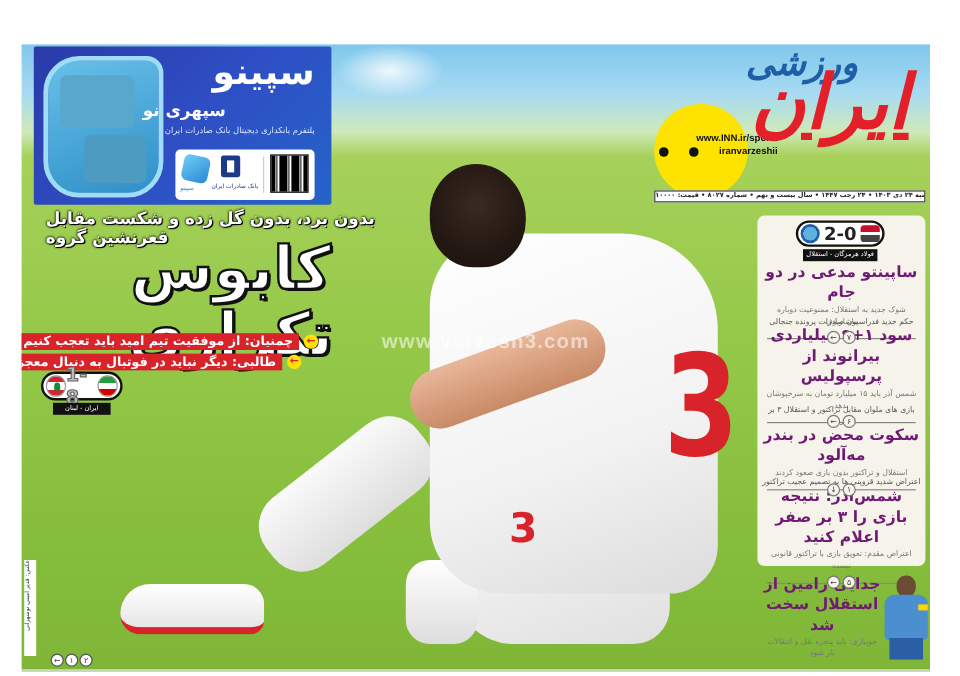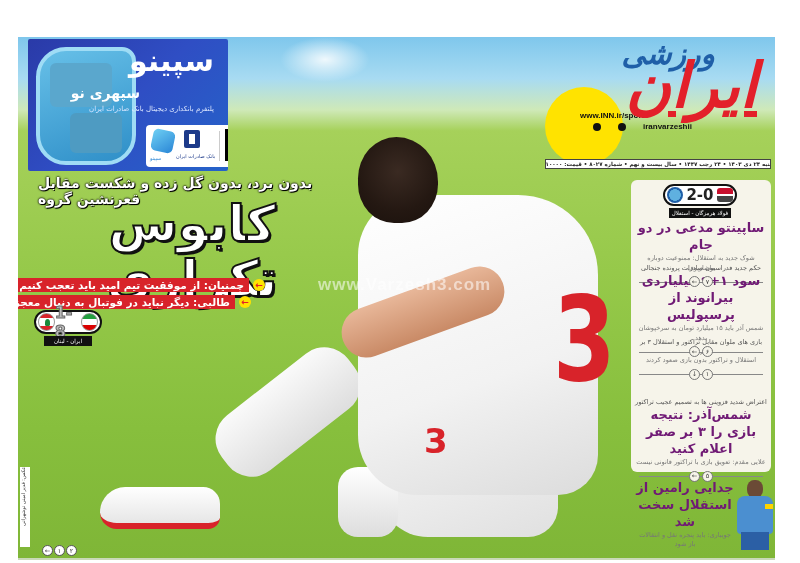--- a/index.html
+++ b/index.html
@@ -9,21 +9,21 @@
   .page {
     position: absolute; left: 18px; top: 37px; width: 757px; height: 523px;
     background: linear-gradient(180deg, #7fc7ec 0%, #a8dbf2 8%, #cfe9b8 14%, #a6d15a 18%, #96c94a 45%, #87bf3d 75%, #7fb637 100%);
     overflow: hidden;
     border-bottom: 2px solid #c9d9b8;
   }
   .cloud { position: absolute; left: 262px; top: 0; width: 90px; height: 45px; background: radial-gradient(ellipse at center, rgba(255,255,255,0.85) 0%, rgba(255,255,255,0) 70%); }
 
   
   .ad {
-    position: absolute; left: 10px; top: 2px; width: 200px; height: 132px;
+    position: absolute; left: 10px; top: 2px; width: 248px; height: 132px;
     background: linear-gradient(135deg, #2a3aa8 0%, #2f4ec4 50%, #2563c9 100%);
     border-radius: 2px; overflow: hidden; direction: ltr;
   }
   .ad-building {
     position: absolute; left: 8px; top: 8px; width: 100px; height: 118px;
     background: linear-gradient(160deg, #67c0e8, #2f8fc8);
     border-radius: 30px 14px 30px 30px; border: 4px solid #9fdcf5;
   }
   .ad-building::before { content: ""; position: absolute; left: 10px; top: 12px; width: 62px; height: 44px; background: #5aa7cd; border-radius: 6px; }
   .ad-building::after { content: ""; position: absolute; left: 30px; top: 62px; width: 52px; height: 40px; background: #4e9bc2; border-radius: 6px; }
@@ -41,21 +41,21 @@
     background:
       linear-gradient(90deg,#000 30%,transparent 30%,transparent 40%,#000 40%,#000 50%,transparent 50%,transparent 70%,#000 70%) 0 0/10px 10px,
       #fff; outline: 1px solid #000; }
 
   
   .masthead { position: absolute; right: 0; top: 0; width: 230px; height: 138px; }
   .mast-main { position: absolute; right: 18px; top: 18px; font: italic bold 62px "DejaVu Serif", serif; color: #e3202a; letter-spacing: -2px; line-height: 1; text-decoration: underline; }
   .mast-sub { position: absolute; right: 60px; top: 2px; font: italic bold 30px "DejaVu Serif", serif; color: #1f5fa8; line-height: 1; }
   .social-circle { position: absolute; left: 0; top: 50px; width: 78px; height: 78px; background: #ffe300; border-radius: 50%; }
   .social-url { position: absolute; left: 4px; top: 74px; font: bold 8px "Liberation Sans", sans-serif; color: #111; direction: ltr; margin-left: 31px; }
-  .social-handle { position: absolute; left: 4px; top: 85px; font: bold 8px "Liberation Sans", sans-serif; color: #111; direction: ltr; display: flex; gap: 17px; align-items: center; margin-left: 44px; }
+  .social-handle { position: absolute; left: 4px; top: 85px; font: bold 8px "Liberation Sans", sans-serif; color: #111; direction: ltr; display: flex; gap: 17px; align-items: center; }
   .social-dot { width: 8px; height: 8px; background: #111; border-radius: 50%; display: inline-block; }
   .dateline {
     position: absolute; right: 4px; top: 122px; width: 226px; height: 10px;
     background: #fff; border: 1px solid #444; font: bold 5.5px "DejaVu Sans", sans-serif; color: #222;
     display: flex; align-items: center; justify-content: center; white-space: nowrap; overflow: hidden;
   }
 
   
   .player {
     position: absolute; left: 300px; top: 100px; width: 320px; height: 420px;
@@ -212,31 +212,32 @@
       <div class="story-title">سود ۱+۹ میلیاردی بیرانوند از پرسپولیس</div>
       <div class="story-sub">شمس آذر باید ۱۵ میلیارد تومان به سرخپوشان بدهد</div>
       <div class="story-pager">
         <span class="pg">←</span>
         <span class="pg">۶</span>
       </div>
     </div>
 
     <div class="story" style="top:158px;">
       <div class="story-pre">بازی های ملوان مقابل تراکتور و استقلال ۳ بر صفر شد</div>
+      <div class="story-title">سکوت محض در بندر مه‌آلود</div>
       <div class="story-sub">استقلال و تراکتور بدون بازی صعود کردند</div>
       <div class="story-pager">
         <span class="pg">↓</span>
         <span class="pg">۱</span>
       </div>
     </div>
 
     <div class="story" style="top:218px;">
       <div class="story-pre">اعتراض شدید قزوینی ها به تصمیم عجیب تراکتور</div>
       <div class="story-title">شمس‌آذر: نتیجه بازی را ۳ بر صفر اعلام کنید</div>
-      <div class="story-sub">علایی مقدم: تعویق بازی با تراکتور قانونی نیست</div>
+      <div class="story-sub">اعتراض مقدم: تعویق بازی با تراکتور قانونی نیست</div>
       <div class="story-pager">
         <span class="pg">←</span>
         <span class="pg">۵</span>
       </div>
     </div>
 
     <div class="story story-last" style="top:300px;">
       <div class="story-title">جدایی رامین از استقلال سخت شد</div>
       <div class="story-sub">جویباری: باید پنجره نقل و انتقالات باز شود</div>
 

